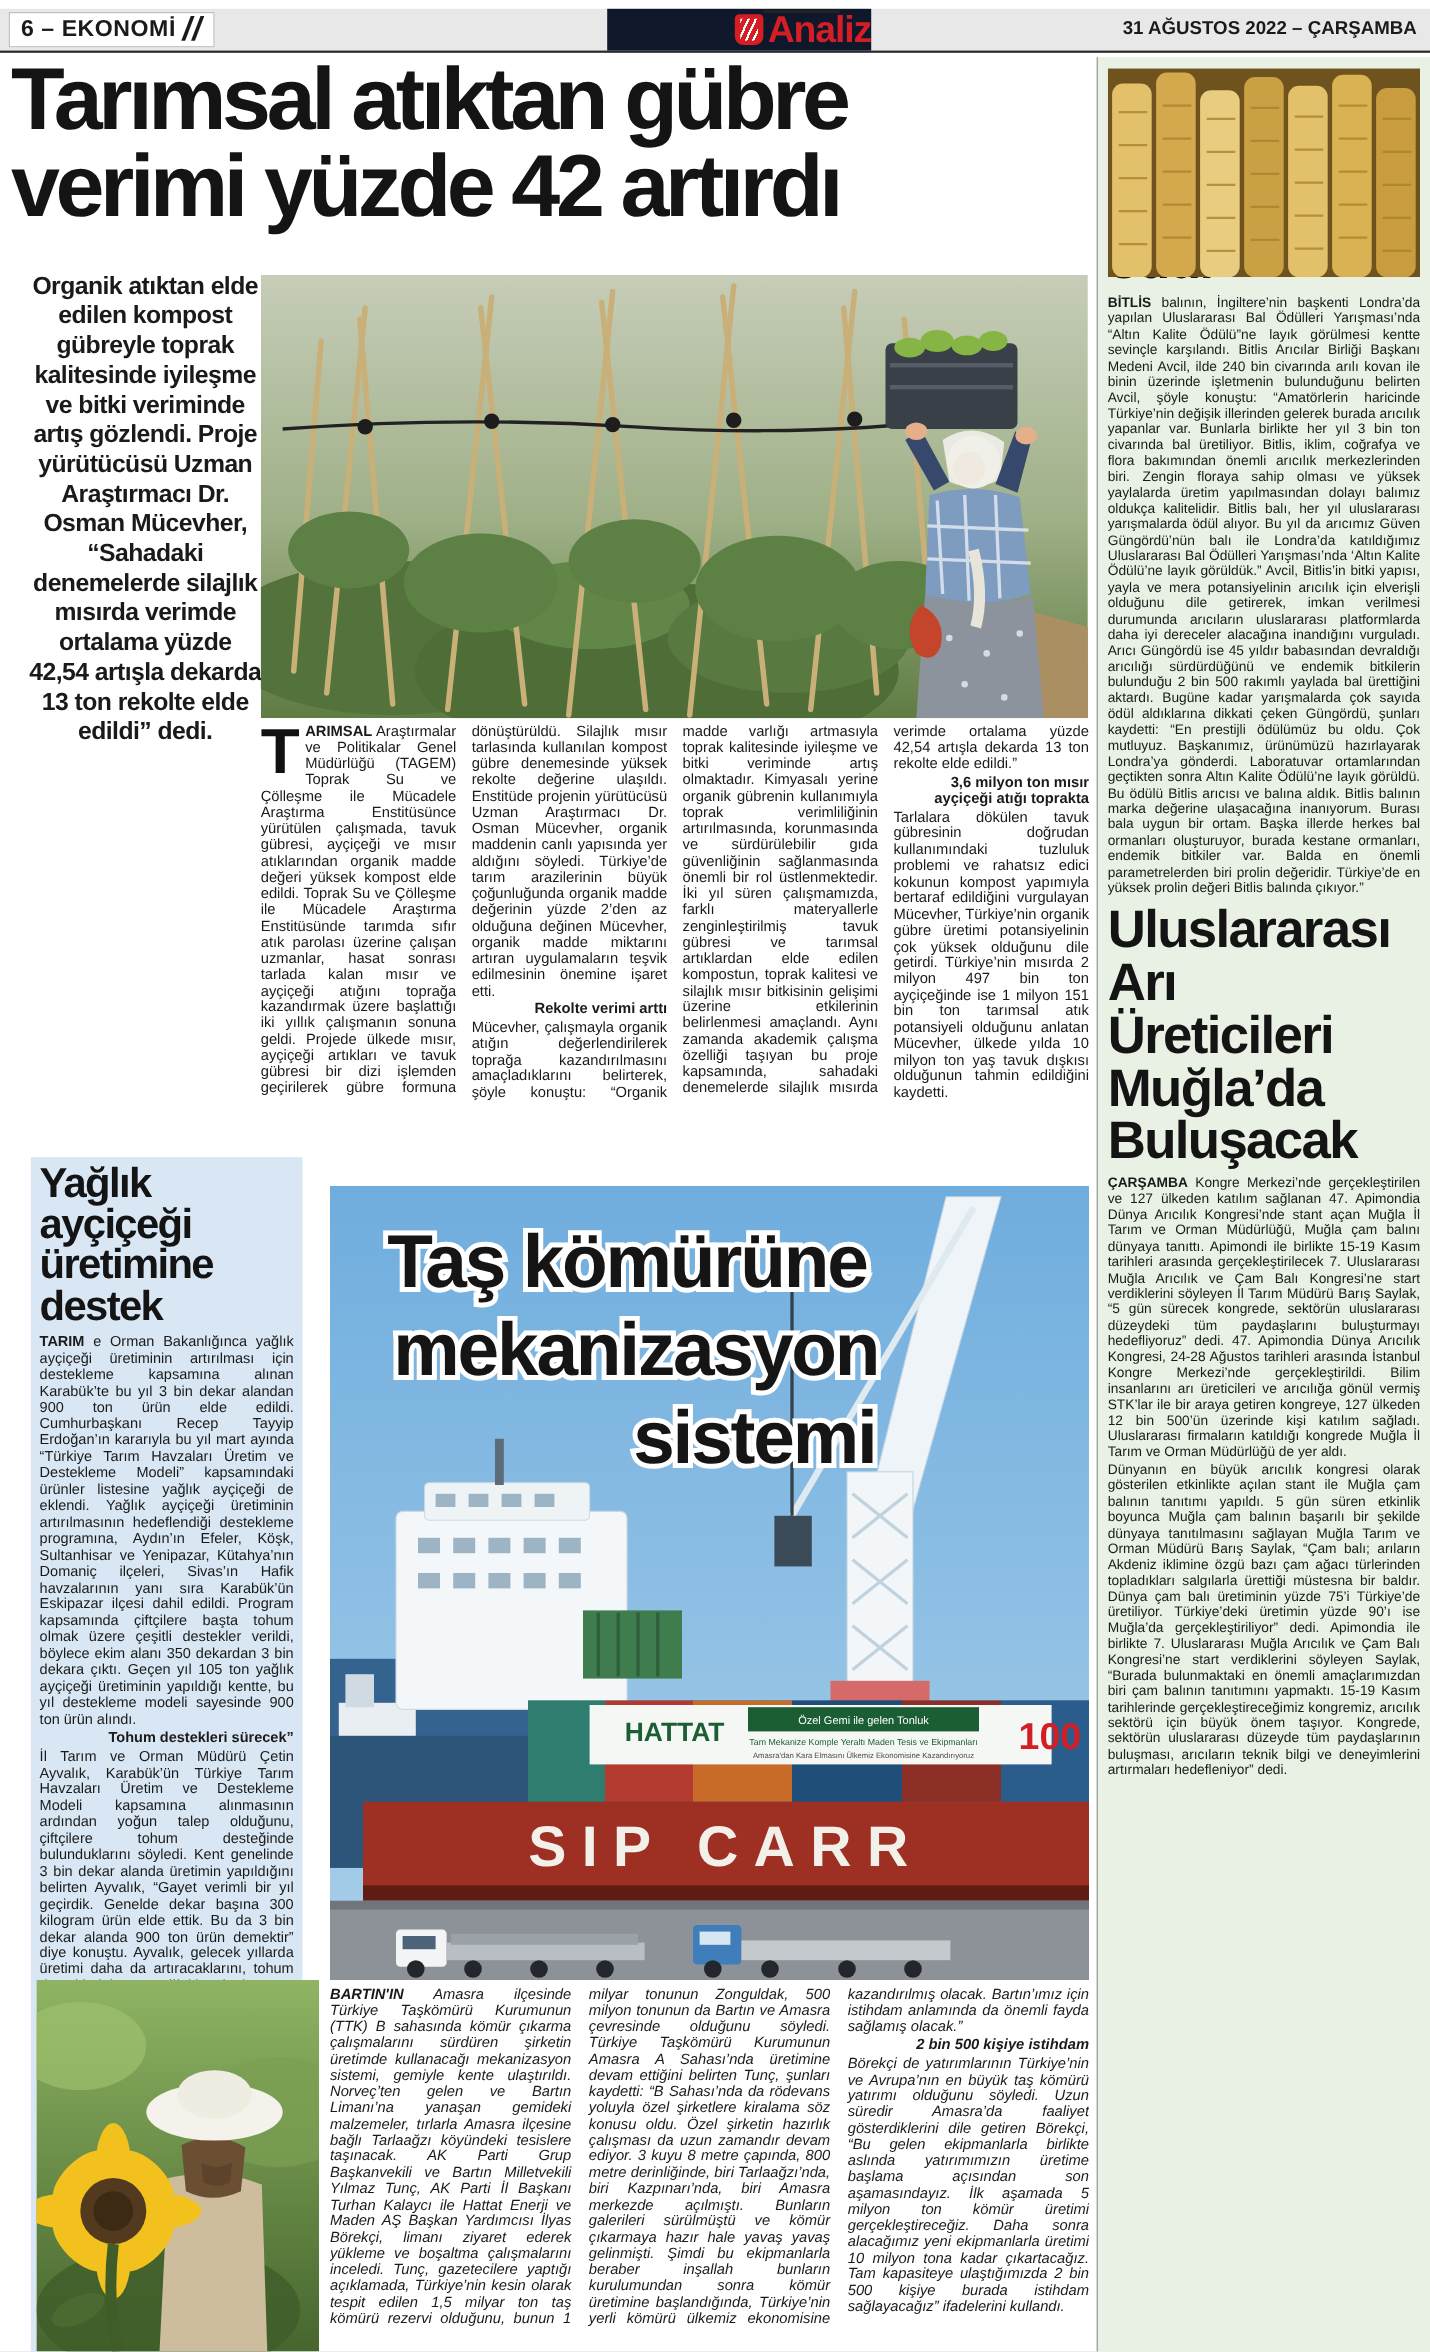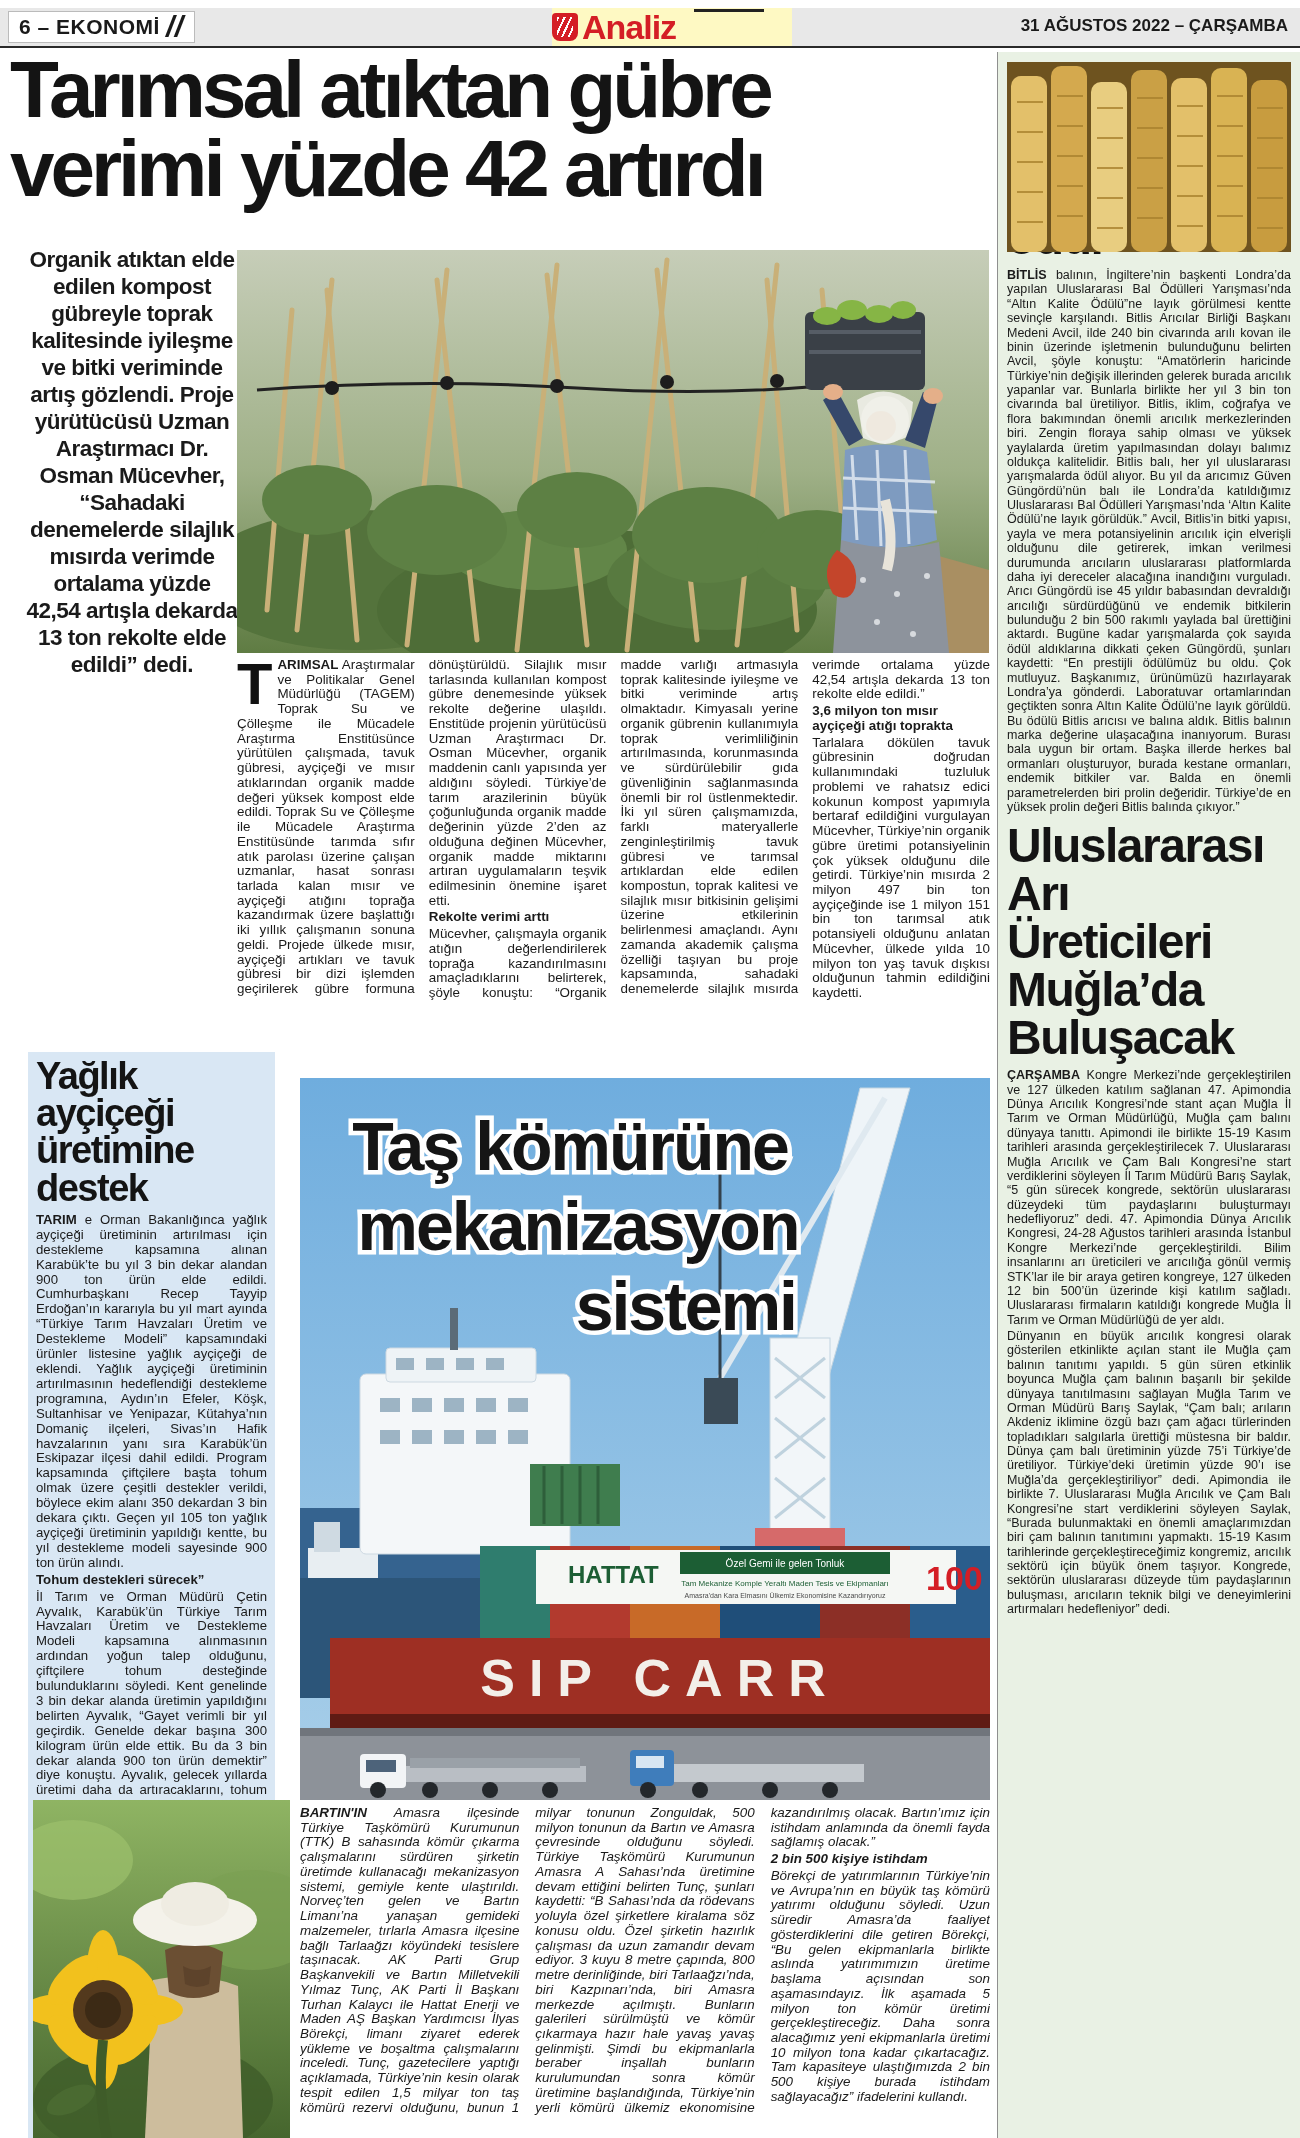--- a/index.html
+++ b/index.html
@@ -4,22 +4,22 @@
 <style>
   html,body{margin:0;padding:0;background:#cfcfcf;}
   .page{position:relative;width:1300px;height:2138px;margin:0 auto;background:#ffffff;
         font-family:"Liberation Sans","DejaVu Sans",sans-serif;color:#1a1a1a;overflow:hidden;}
   
   .masthead{position:absolute;left:0;top:8px;width:1300px;height:38px;background:#e8e8e8;
             border-bottom:2px solid #2a2a2a;}
   .section-chip{position:absolute;left:8px;top:3px;height:30px;background:#ffffff;border:1px solid #bbb;
                 display:flex;align-items:center;padding:0 10px;font-size:21px;font-weight:bold;letter-spacing:.5px;justify-content:space-between;}
   .slashes{font-style:italic;font-weight:900;font-size:30px;margin-left:6px;}
-  .logoblock{position:absolute;left:552px;top:0;width:240px;height:38px;background:#fef9c3;
-             display:flex;align-items:center;justify-content:flex-start;}
+  .logoblock{position:absolute;left:552px;top:0;width:240px;height:38px;background:#0f172a;
+             display:flex;align-items:center;justify-content:flex-end;}
   .logo-ico{width:26px;height:28px;background:#d41e25;border-radius:4px 4px 8px 8px;position:relative;margin-right:4px;}
   .logo-ico:before{content:"";position:absolute;left:5px;top:4px;width:16px;height:20px;
                    background:repeating-linear-gradient(115deg,#fff 0 2px,transparent 2px 6px);}
   .logo-word{color:#d41e25;font-size:34px;font-weight:900;letter-spacing:-1px;}
   .logo-tag{position:absolute;top:1px;right:28px;width:70px;height:3px;background:#222;}
   .edition-date{position:absolute;right:12px;top:8px;font-size:17px;font-weight:bold;}
   
   .main-headline{position:absolute;left:10px;top:50px;width:985px;font-size:80px;font-weight:900;
                  letter-spacing:-4px;line-height:.99;color:#141414;}
   
@@ -28,21 +28,21 @@
   
   .photo{position:absolute;overflow:hidden;}
   .field-photo{left:237px;top:250px;width:752px;height:403px;}
   .harbor-photo{left:300px;top:1078px;width:690px;height:722px;}
   
   .body-text{font-size:13.4px;line-height:1.1;text-align:justify;}
   .art1{position:absolute;left:237px;top:658px;width:753px;height:400px;column-count:4;column-gap:14px;overflow:hidden;}
   .art1 p,.coal-body p,.bluebox p,.greenpanel p{margin:0 0 2px 0;}
   .dropcap{float:left;font-size:58px;line-height:.78;font-weight:bold;padding:3px 5px 0 0;color:#111;}
   .leadword{font-weight:bold;}
-  .subhead{font-weight:bold;text-align:left;break-inside:avoid;margin:3px 0;}
+  .subhead{font-weight:bold;text-align:right;break-inside:avoid;margin:3px 0;}
   
   .bluebox{position:absolute;left:28px;top:1052px;width:247px;height:1086px;background:#d9e7f4;}
   .bluebox-inner{padding:6px 8px;}
   .blue-headline{font-size:38px;font-weight:900;letter-spacing:-1.5px;line-height:.98;margin-bottom:6px;color:#141414;}
   .bluebox .body-text{font-size:13.2px;line-height:1.13;}
   .sunflower-photo{position:absolute;left:5px;bottom:0;width:257px;height:338px;}
   
   .coal-body{position:absolute;left:300px;top:1806px;width:690px;height:332px;column-count:3;column-gap:16px;overflow:hidden;font-style:italic;}
   
   .greenpanel{position:absolute;left:997px;top:52px;width:303px;height:2086px;background:#e9f1e4;

